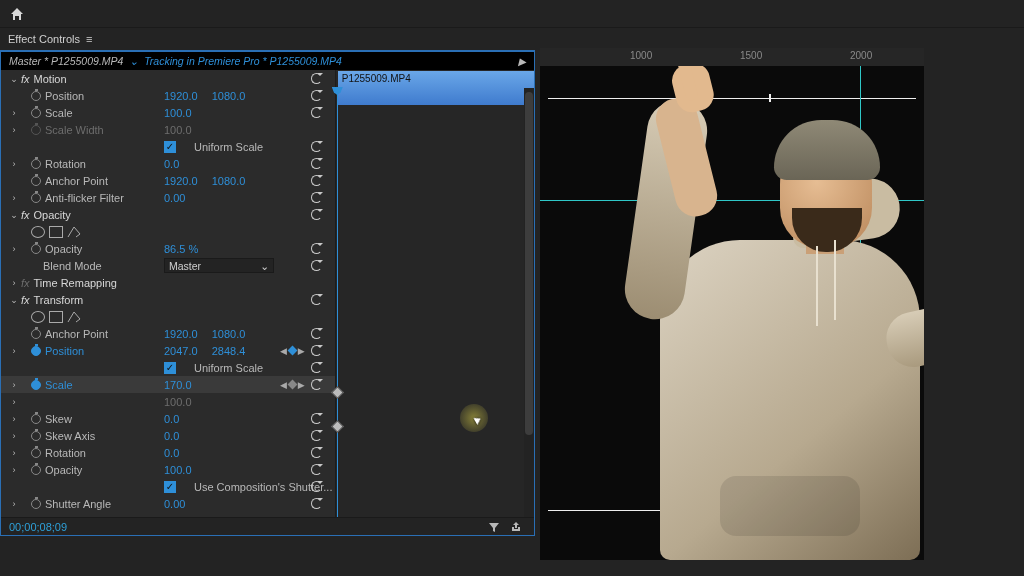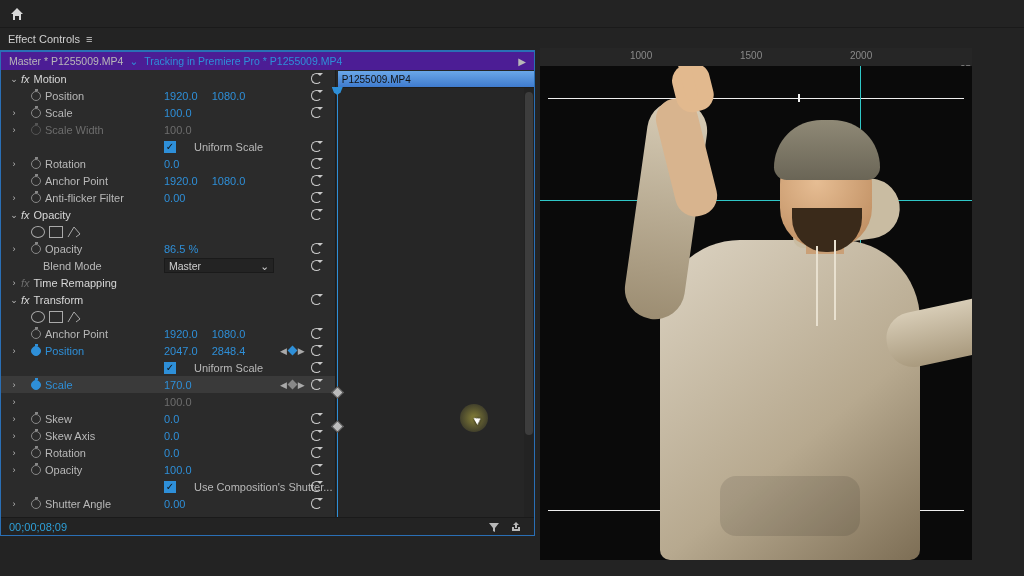--- a/index.html
+++ b/index.html
@@ -38,21 +38,22 @@
     border: 1px solid #2a6fb5;
     border-top: 2px solid #2a6fb5;
     position: relative;
   }
   .ec-breadcrumb {
     height: 18px;
     display: flex;
     align-items: center;
     padding: 0 8px;
     font-size: 10.5px;
-    background:#4c1d95;
+    background:#000000;
+    font-style:italic;
   }
   .ec-breadcrumb .master { color:#b8b8b8; }
   .ec-breadcrumb .chev { margin:0 6px; color:#2e8fd8; }
   .ec-breadcrumb .seq { color:#2e8fd8; }
   .ec-breadcrumb .play-label { margin-left:auto; color:#b8b8b8; font-size:10px; }
   .ec-columns {
     display:flex;
   }
   .ec-props {
     width: 335px;
@@ -106,27 +107,27 @@
   .reset-arc::after{content:"";position:absolute; right:-2px; top:-1px; border:3px solid transparent; border-top-color:#c8c8c8;}
   .checkbox { width:12px; height:12px; background:#2e8fd8; display:inline-flex; align-items:center; justify-content:center; color:#111; font-size:10px; margin-right:4px;}
   .mask-ico { display:inline-block; width:16px; height:14px; margin-right:4px; }
   .mask-ico.e { border:1px solid #aaa; border-radius:50%; width:14px; height:12px;}
   .mask-ico.r { border:1px solid #aaa; width:14px; height:12px;}
   .mask-ico.p { width:14px; height:12px; position:relative;}
   .dropdown { background:#232323; border:1px solid #1a1a1a; color:#cfcfcf; height:15px; width:110px; font-size:10.5px; padding:0 4px; display:flex; align-items:center; justify-content:space-between;}
   .clip-bar {
     position:absolute;
     top:1px; left:2px; right:0;
-    height:16px;
+    height:34px;
     background: linear-gradient(#6aa7e8,#3f7bce);
     color:#111;
     font-size:10px;
     padding: 2px 4px;
     display:flex;
-    align-items:flex-end;
+    align-items:flex-start;
   }
   .playhead {
     position:absolute;
     top:0;
     left:1px;
     width:0;
     height:100%;
     border-left:1px solid #2e8fd8;
   }
   .playhead::before{
@@ -147,21 +148,21 @@
     align-items:center;
     padding:0 8px;
     border-top:1px solid #1a1a1a;
   }
   .tc { color:#2ea0d8; font-size:11px; }
   .tool-ic { margin-left:auto; margin-right:4px; color:#b8b8b8; display:flex; gap:10px;}
   .monitor {
     position:absolute;
     top:48px;
     left:540px;
-    width:432px;
+    width:384px;
     height:512px;
     background:#a16207;
   }
   .monitor-ruler {
     height:18px;
     position:relative;
     background:#262626;
     color:#8a8a8a;
     font-size:10px;
     overflow:hidden;

